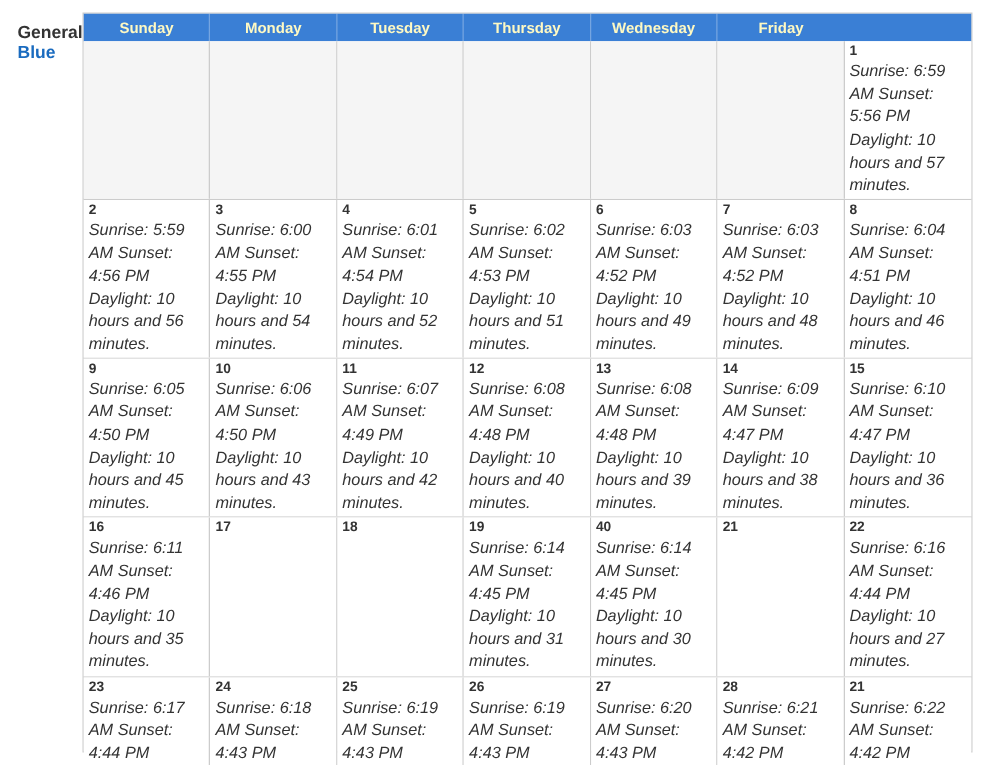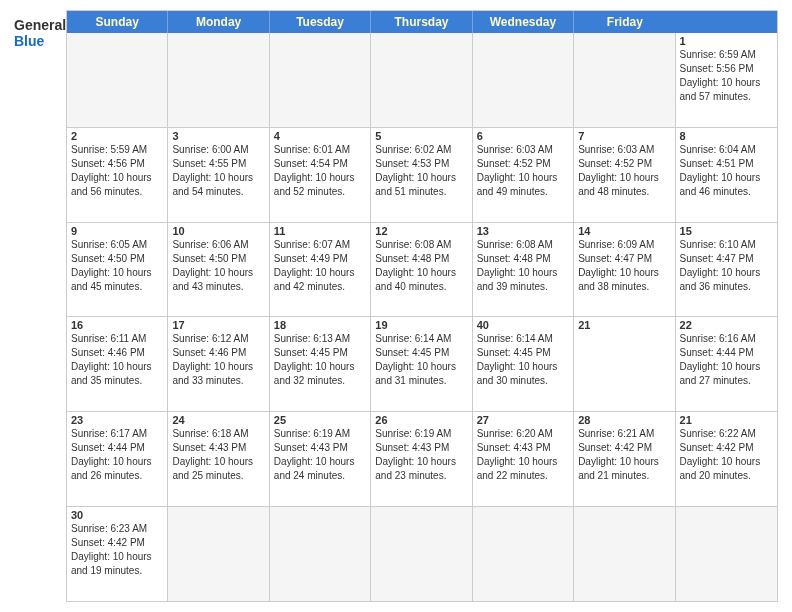--- a/index.html
+++ b/index.html
@@ -85,23 +85,24 @@
       background: #fff;
     }
     .day-cell:last-child { border-right: none; }
     .day-cell.empty { background: #f5f5f5; }
     .day-number {
       font-size: 11px;
       font-weight: bold;
       margin-bottom: 1px;
     }
     .day-info {
-      font-size: 10px;
+      font-size: 13px;
       line-height: 1.4;
       color: #333;
+      font-style: italic;
     }
   </style>
 </head>
 <body>
 
 <div class="page">
   <div class="header">
     <div class="logo">
   <svg width="52" height="38" viewBox="0 0 52 38">
     <text x="0" y="16" font-size="14" font-family="Arial,sans-serif" fill="#333" font-weight="bold">General</text>
@@ -228,29 +229,23 @@
         </div>
         <div class="week-row">
           <div class="day-cell">
             <div class="day-number">16</div>
             <div class="day-info">Sunrise: 6:11 AM
 Sunset: 4:46 PM
 Daylight: 10 hours and 35 minutes.</div>
           </div>
           <div class="day-cell">
             <div class="day-number">17</div>
-            <div class="day-info">Sunrise: 6:12 AM
-Sunset: 4:46 PM
-Daylight: 10 hours and 33 minutes.</div>
           </div>
           <div class="day-cell">
             <div class="day-number">18</div>
-            <div class="day-info">Sunrise: 6:13 AM
-Sunset: 4:45 PM
-Daylight: 10 hours and 32 minutes.</div>
           </div>
           <div class="day-cell">
             <div class="day-number">19</div>
             <div class="day-info">Sunrise: 6:14 AM
 Sunset: 4:45 PM
 Daylight: 10 hours and 31 minutes.</div>
           </div>
           <div class="day-cell">
             <div class="day-number">40</div>
             <div class="day-info">Sunrise: 6:14 AM

